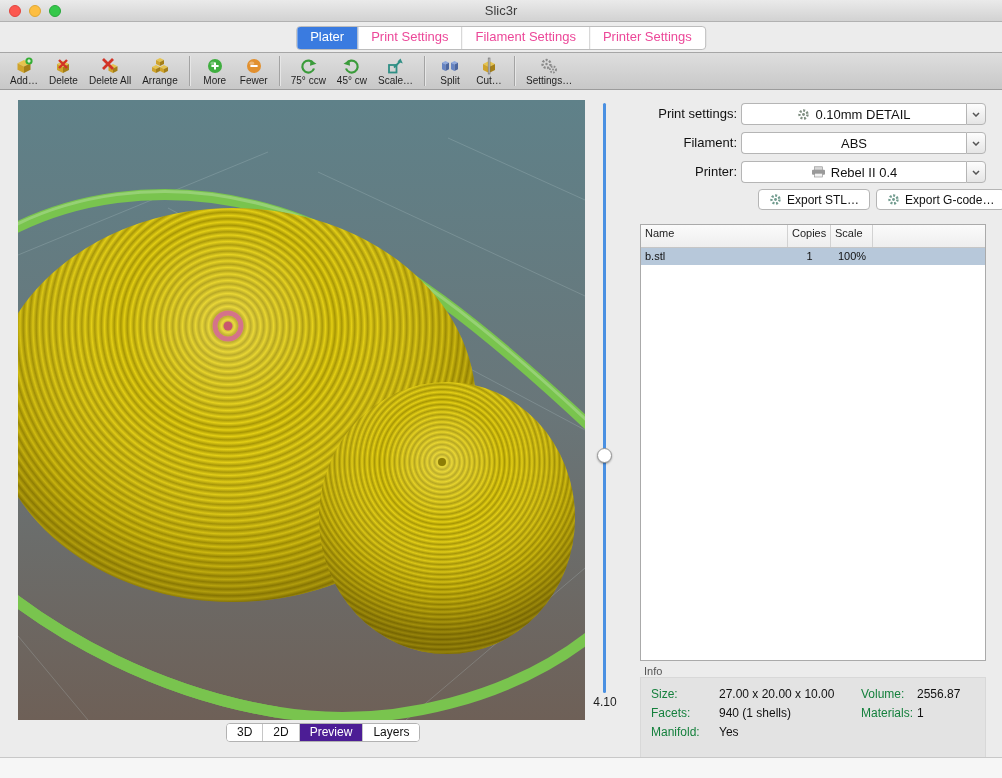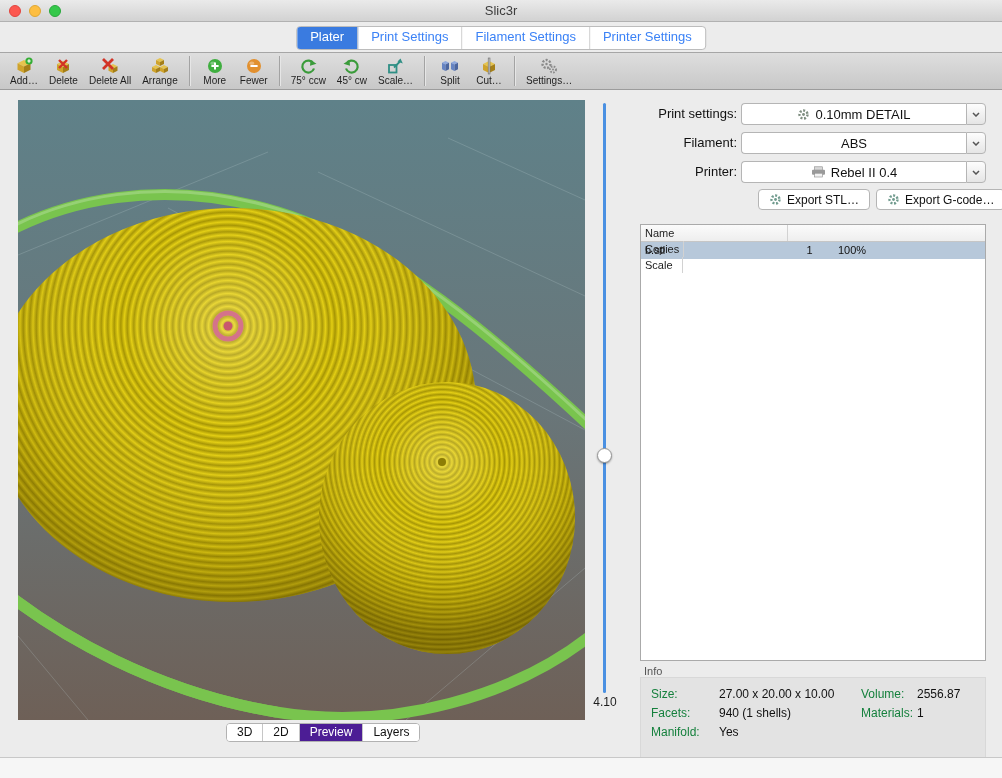--- a/index.html
+++ b/index.html
@@ -15,21 +15,21 @@
   .light { width:12px; height:12px; border-radius:50%; }
   .light.r { background:#fc5850; border:1px solid #e2453f; }
   .light.y { background:#fdbe41; border:1px solid #dfa733; }
   .light.g { background:#35c84a; border:1px solid #29a83c; }
 
   
   .tabbar { position:absolute; top:22px; left:0; right:0; height:30px; }
   .tab-group { position:absolute; top:4px; left:50%; transform:translateX(-50%);
     display:flex; height:24px; border:1px solid #bcbcbc; border-radius:4px;
     overflow:hidden; background:#fff; }
-  .tab { padding:0 13px; line-height:20px; font-size:13px; color:#3b82f6;
+  .tab { padding:0 13px; line-height:20px; font-size:13px; color:#ec4899;
     border-right:1px solid #cfcfcf; cursor:default; white-space:nowrap; }
   .tab:last-child { border-right:none; }
   .tab.active { background:#3a7be0; color:#fff; }
 
   
   .toolbar { position:absolute; top:52px; left:0; right:0; height:38px;
     background:linear-gradient(#dedede,#c8c8c8);
     border-top:1px solid #a6a6a6; border-bottom:1px solid #9c9c9c;
     display:flex; align-items:center; padding:0 10px; gap:11px; }
   .tb-item { display:flex; flex-direction:column; align-items:center; gap:0; min-width:28px; }
@@ -71,22 +71,22 @@
     border:1px solid #b5b5b5; border-radius:0 4px 4px 0;
     display:flex; align-items:center; justify-content:center; }
   .export-row { position:absolute; top:89px; left:118px; display:flex; gap:6px; }
   .btn { height:21px; background:#fff; border:1px solid #b5b5b5; border-radius:4px;
     display:flex; align-items:center; gap:5px; padding:0 10px; font-size:12px;
     color:#111; white-space:nowrap; }
 
   
   .obj-table { position:absolute; top:124px; left:0; width:346px; height:437px;
     background:#fff; border:1px solid #aaaaaa; font-size:11px; }
-  .t-header { display:flex; height:17px; background:linear-gradient(#fbfbfb,#eeeeee);
-    border-bottom:1px solid #c6c6c6;flex-direction:column; }
+  .t-header { display:flex; height:23px; background:linear-gradient(#fbfbfb,#eeeeee);
+    border-bottom:1px solid #c6c6c6; }
   .th { line-height:16px; padding-left:4px; color:#222; border-right:1px solid #d2d2d2; }
   .th.c-name { width:147px; } .th.c-copies { width:43px; } .th.c-scale { width:42px; }
   .t-row { display:flex; height:17px; }
   .t-row.selected { background:#b7c8da; }
   .td { line-height:17px; color:#111; }
   .td.c-name { width:147px; padding-left:4px; }
   .td.c-copies { width:43px; text-align:center; }
   .td.c-scale { width:42px; text-align:center; }
 
   

